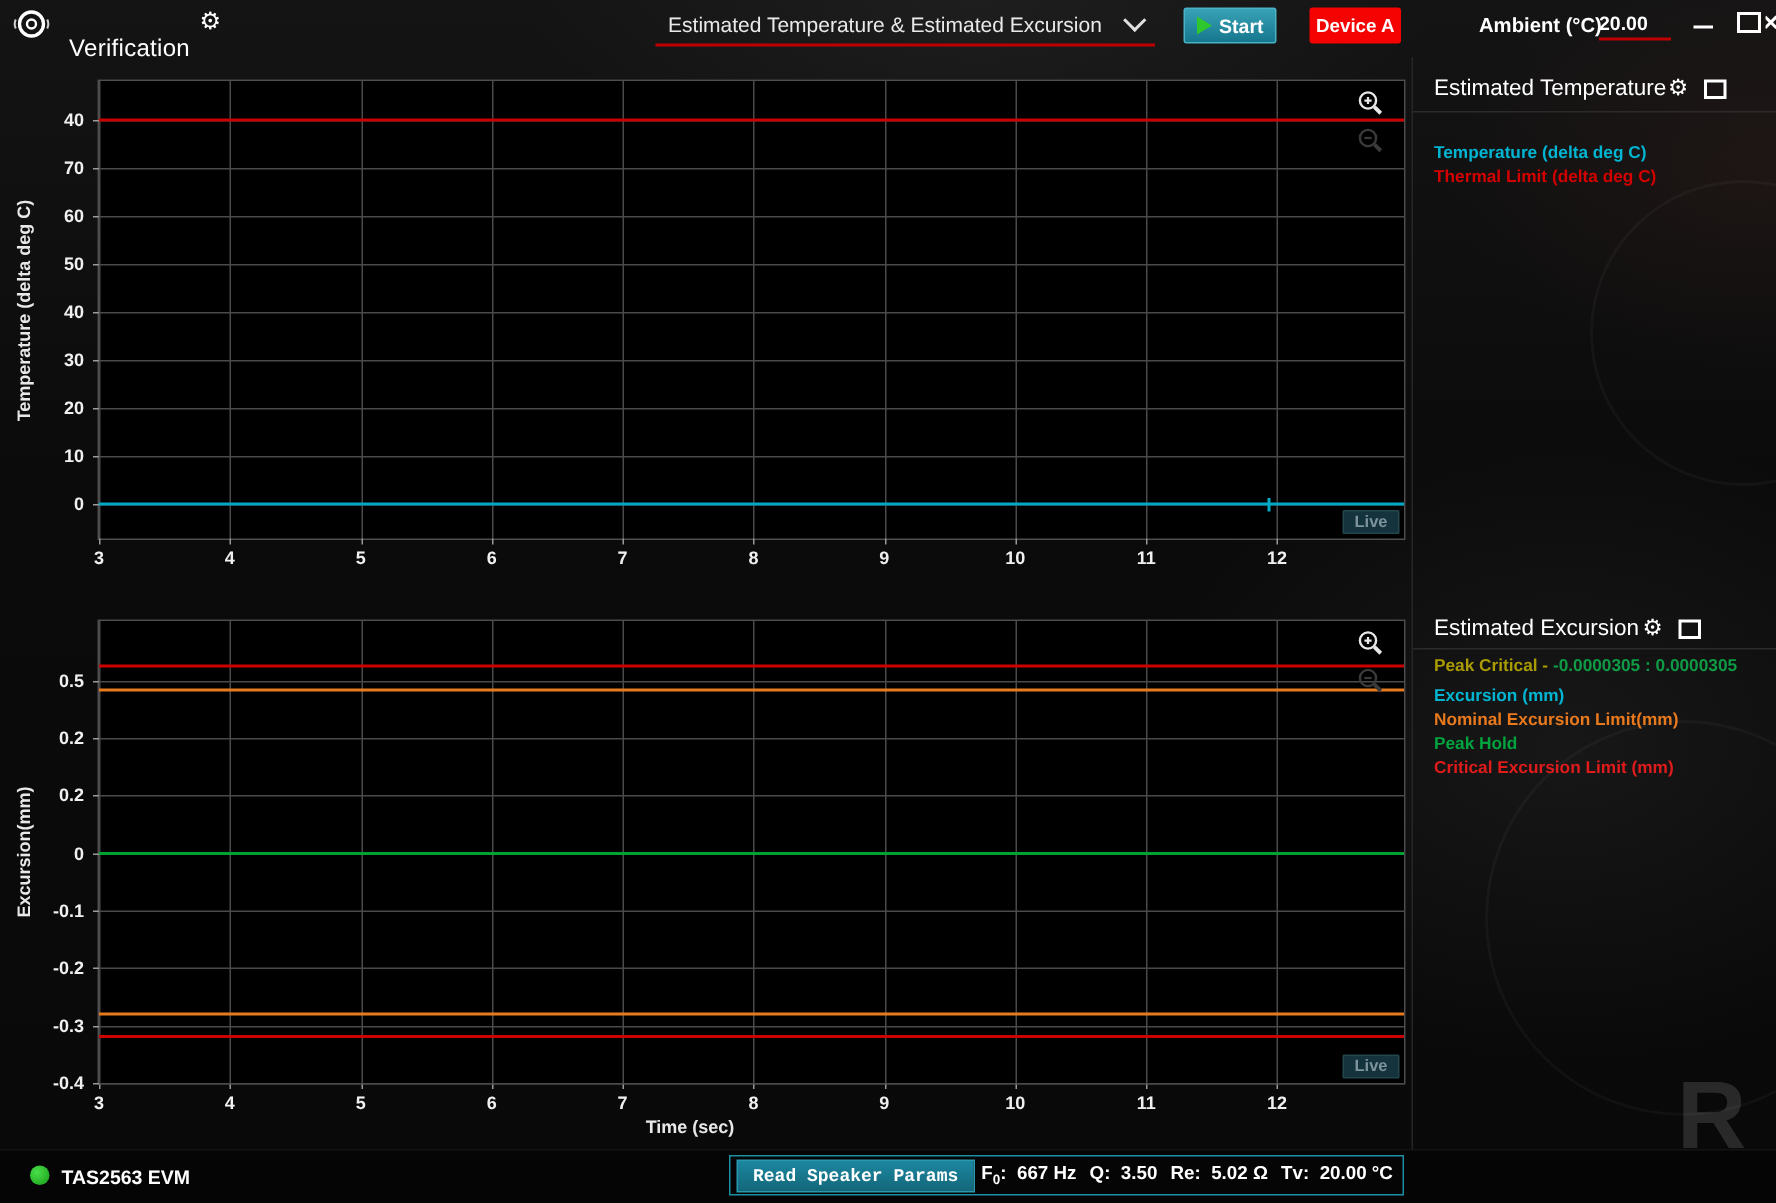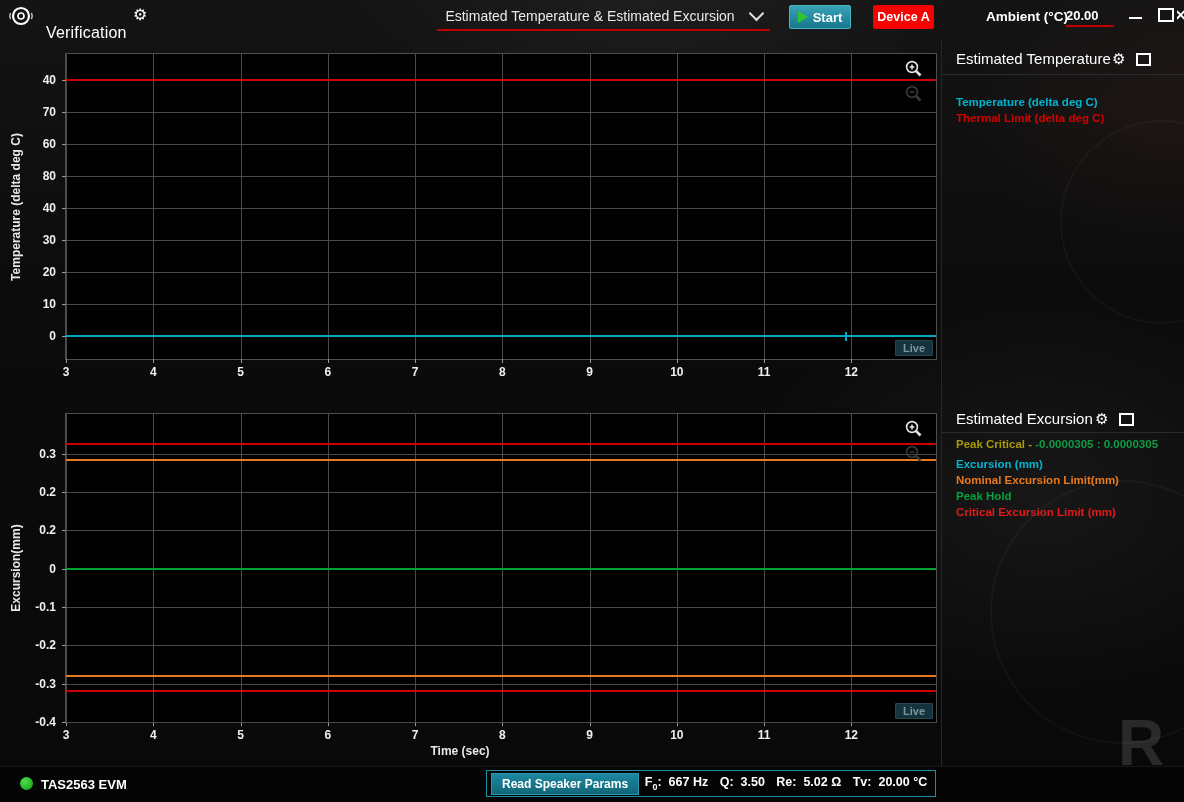--- a/index.html
+++ b/index.html
@@ -86,21 +86,21 @@
   
   .statusbar{position:absolute;left:0;top:766px;width:1184px;height:36px;
              background:rgba(4,4,4,.88);border-top:1px solid #141414;}
   .statusdot{position:absolute;left:20px;top:10px;width:13px;height:13px;border-radius:50%;
              background:radial-gradient(circle at 35% 35%,#4ade4a,#169c16);}
   .devname{position:absolute;left:41px;top:10px;font-size:13px;font-weight:bold;}
   .paramsbox{position:absolute;left:486px;top:3px;width:450px;height:27px;box-sizing:border-box;
              border:1px solid #1d8fa4;display:flex;align-items:center;padding:0 2px;}
   .readbtn{background:linear-gradient(#1c87a0,#136779);border:1px solid #2b99ad;color:#fff;
            font-size:12px;font-weight:bold;padding:3px 10px;margin-left:2px;cursor:pointer;
-           white-space:nowrap;font-family:Liberation Sans, sans-serif;}
+           white-space:nowrap;font-family:Liberation Mono, monospace;}
   .paramswrap{flex:1;display:flex;justify-content:space-around;align-items:flex-start;}
   .param{font-size:12.5px;font-weight:bold;color:#fff;white-space:nowrap;}
   .param sub{font-size:9px;}
 </style>
 </head>
 <body>
 
 <div id="app">
 
   <div class="bg-ring" style="left:990px;top:480px;width:260px;height:260px;"></div>
@@ -177,21 +177,21 @@
         <div class="ytick" style="top:8.595%"></div>
         <div class="ylabt" style="top:8.595%">40</div>
         <div class="hgrid" style="top:19.078%"></div>
         <div class="ytick" style="top:19.078%"></div>
         <div class="ylabt" style="top:19.078%">70</div>
         <div class="hgrid" style="top:29.560%"></div>
         <div class="ytick" style="top:29.560%"></div>
         <div class="ylabt" style="top:29.560%">60</div>
         <div class="hgrid" style="top:40.042%"></div>
         <div class="ytick" style="top:40.042%"></div>
-        <div class="ylabt" style="top:40.042%">80</div>
+        <div class="ylabt" style="top:40.042%">50</div>
         <div class="hgrid" style="top:50.524%"></div>
         <div class="ytick" style="top:50.524%"></div>
         <div class="ylabt" style="top:50.524%">40</div>
         <div class="hgrid" style="top:61.006%"></div>
         <div class="ytick" style="top:61.006%"></div>
         <div class="ylabt" style="top:61.006%">30</div>
         <div class="hgrid" style="top:71.488%"></div>
         <div class="ytick" style="top:71.488%"></div>
         <div class="ylabt" style="top:71.488%">20</div>
         <div class="hgrid" style="top:81.971%"></div>
@@ -251,21 +251,21 @@
         <div class="xtick" style="left:70.211%"></div>
         <div class="xlab" style="left:70.211%">10</div>
         <div class="vgrid" style="left:80.241%"></div>
         <div class="xtick" style="left:80.241%"></div>
         <div class="xlab" style="left:80.241%">11</div>
         <div class="vgrid" style="left:90.271%"></div>
         <div class="xtick" style="left:90.271%"></div>
         <div class="xlab" style="left:90.271%">12</div>
         <div class="hgrid" style="top:12.935%"></div>
         <div class="ytick" style="top:12.935%"></div>
-        <div class="ylabt" style="top:12.935%">0.3</div>
+        <div class="ylabt" style="top:12.935%">0.5</div>
         <div class="hgrid" style="top:25.373%"></div>
         <div class="ytick" style="top:25.373%"></div>
         <div class="ylabt" style="top:25.373%">0.2</div>
         <div class="hgrid" style="top:37.811%"></div>
         <div class="ytick" style="top:37.811%"></div>
         <div class="ylabt" style="top:37.811%">0.2</div>
         <div class="hgrid" style="top:50.249%"></div>
         <div class="ytick" style="top:50.249%"></div>
         <div class="ylabt" style="top:50.249%">0</div>
         <div class="hgrid" style="top:62.687%"></div>

